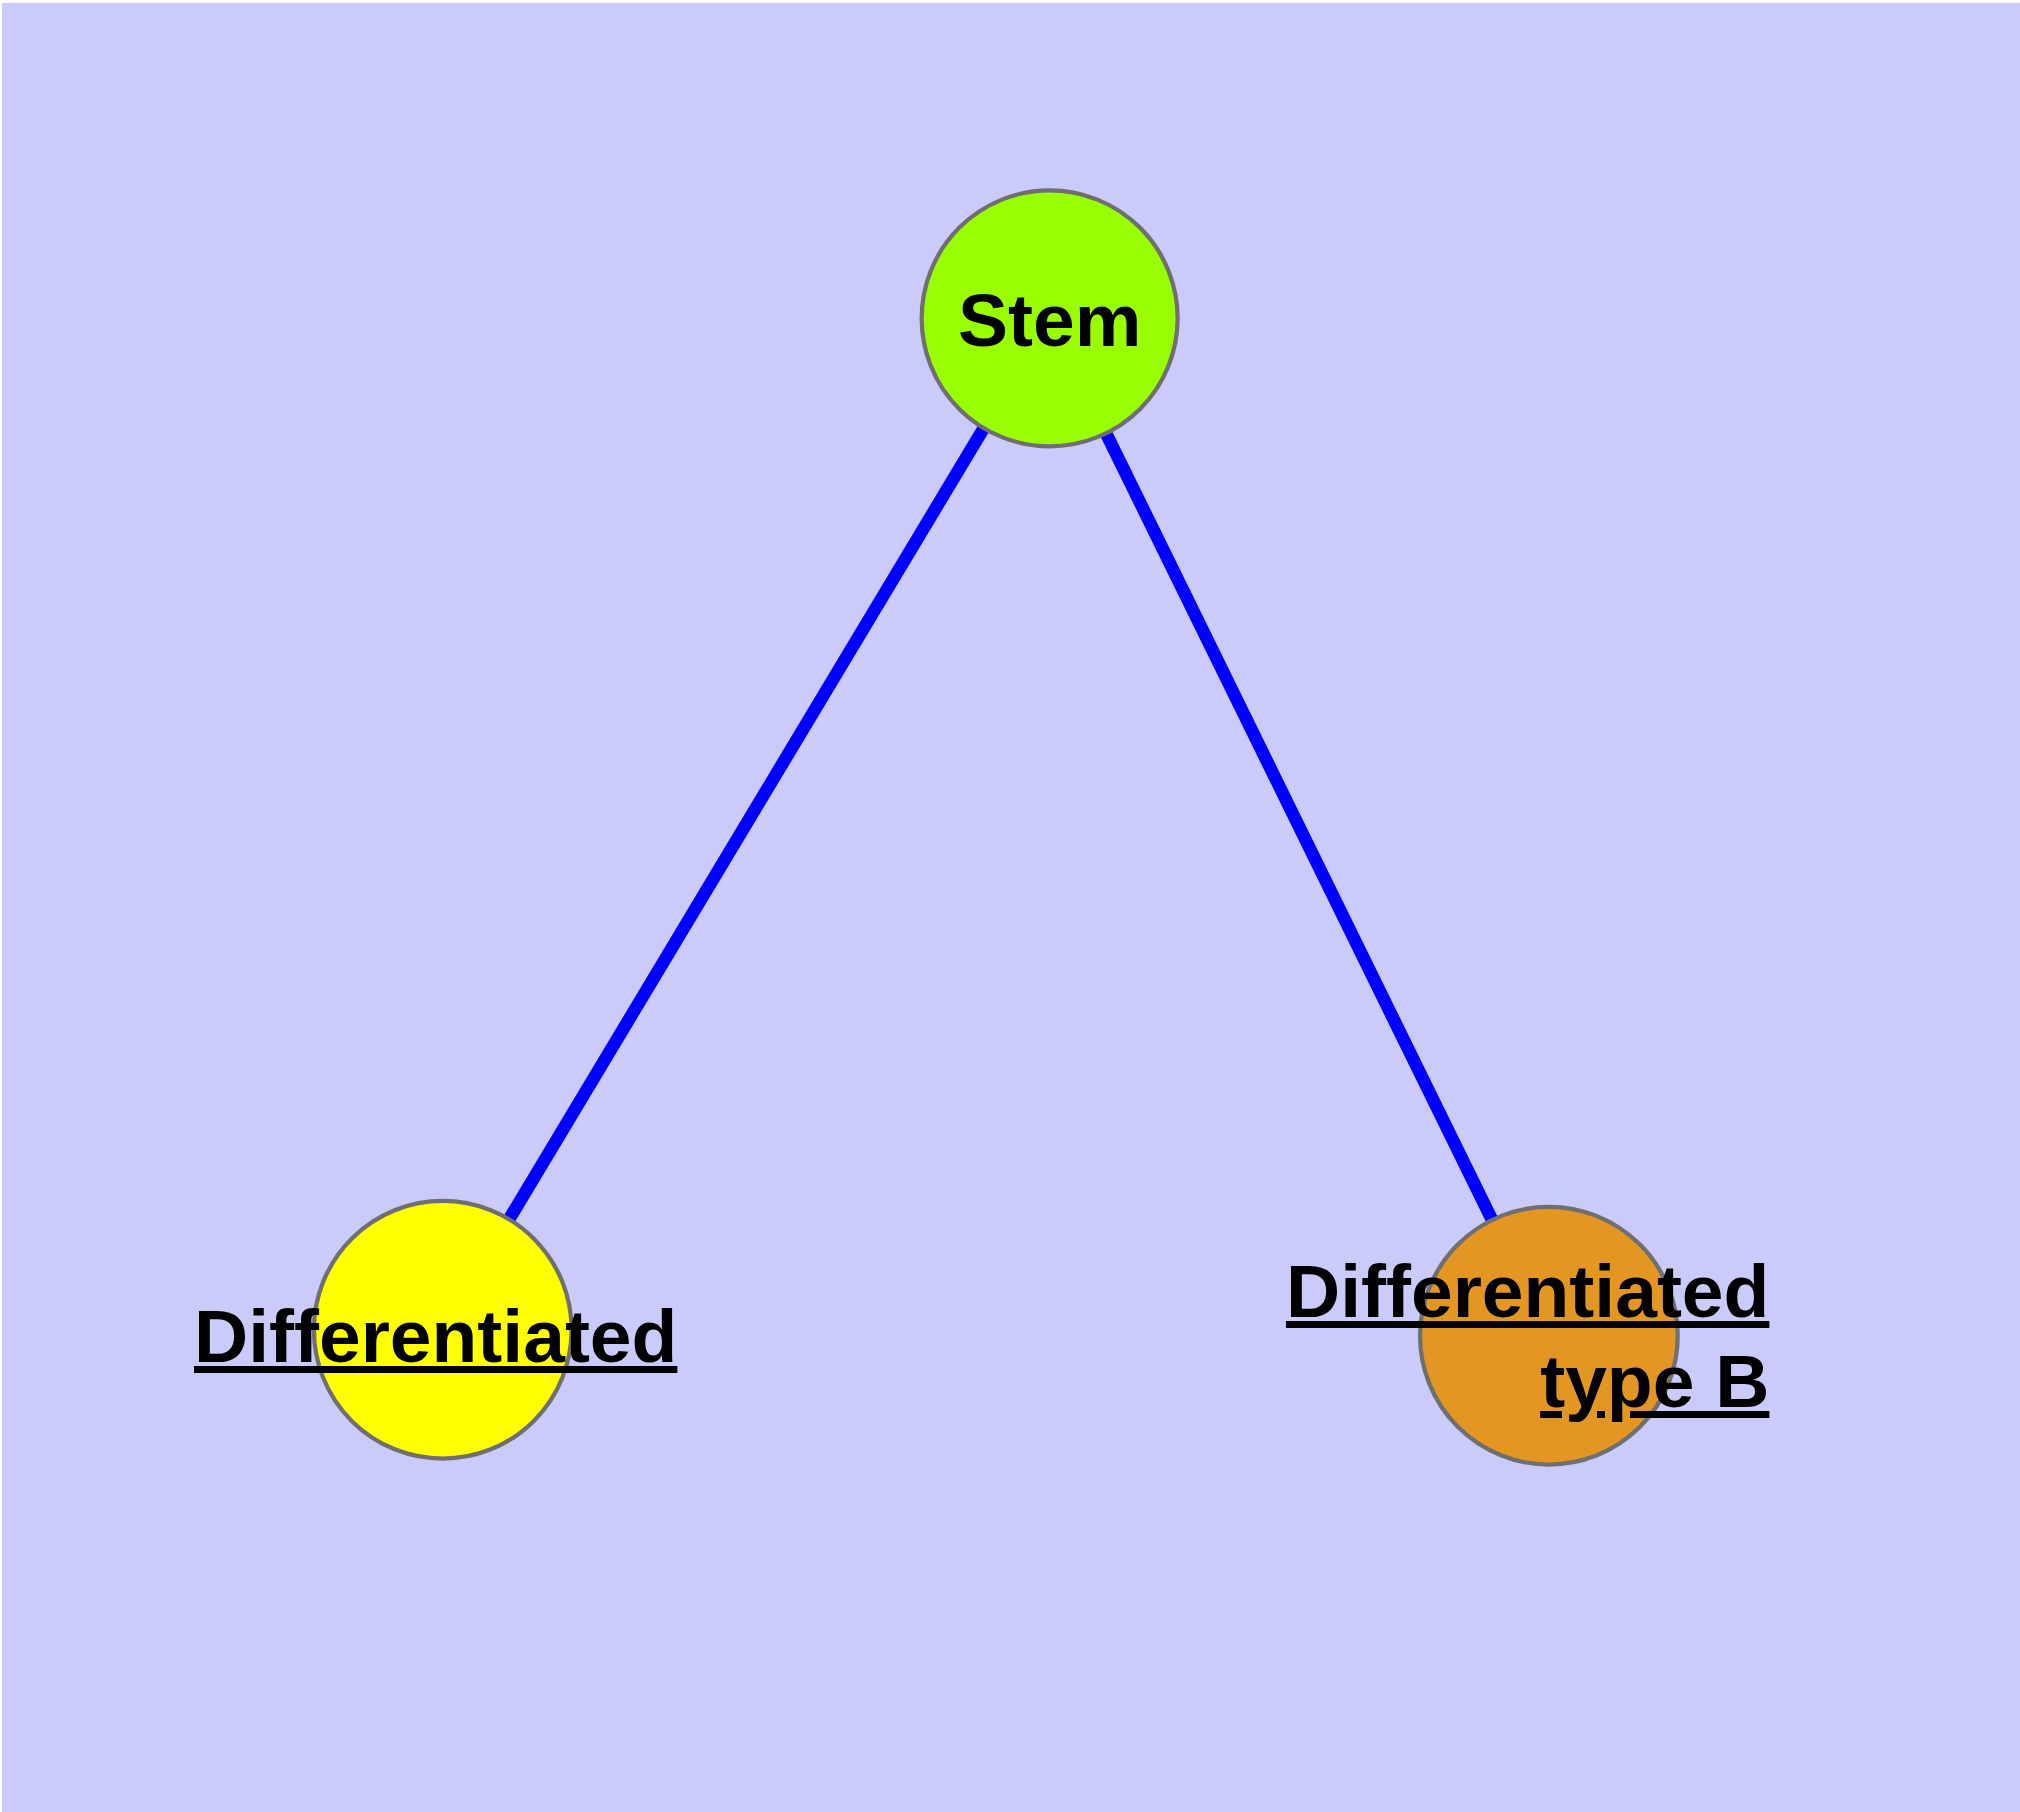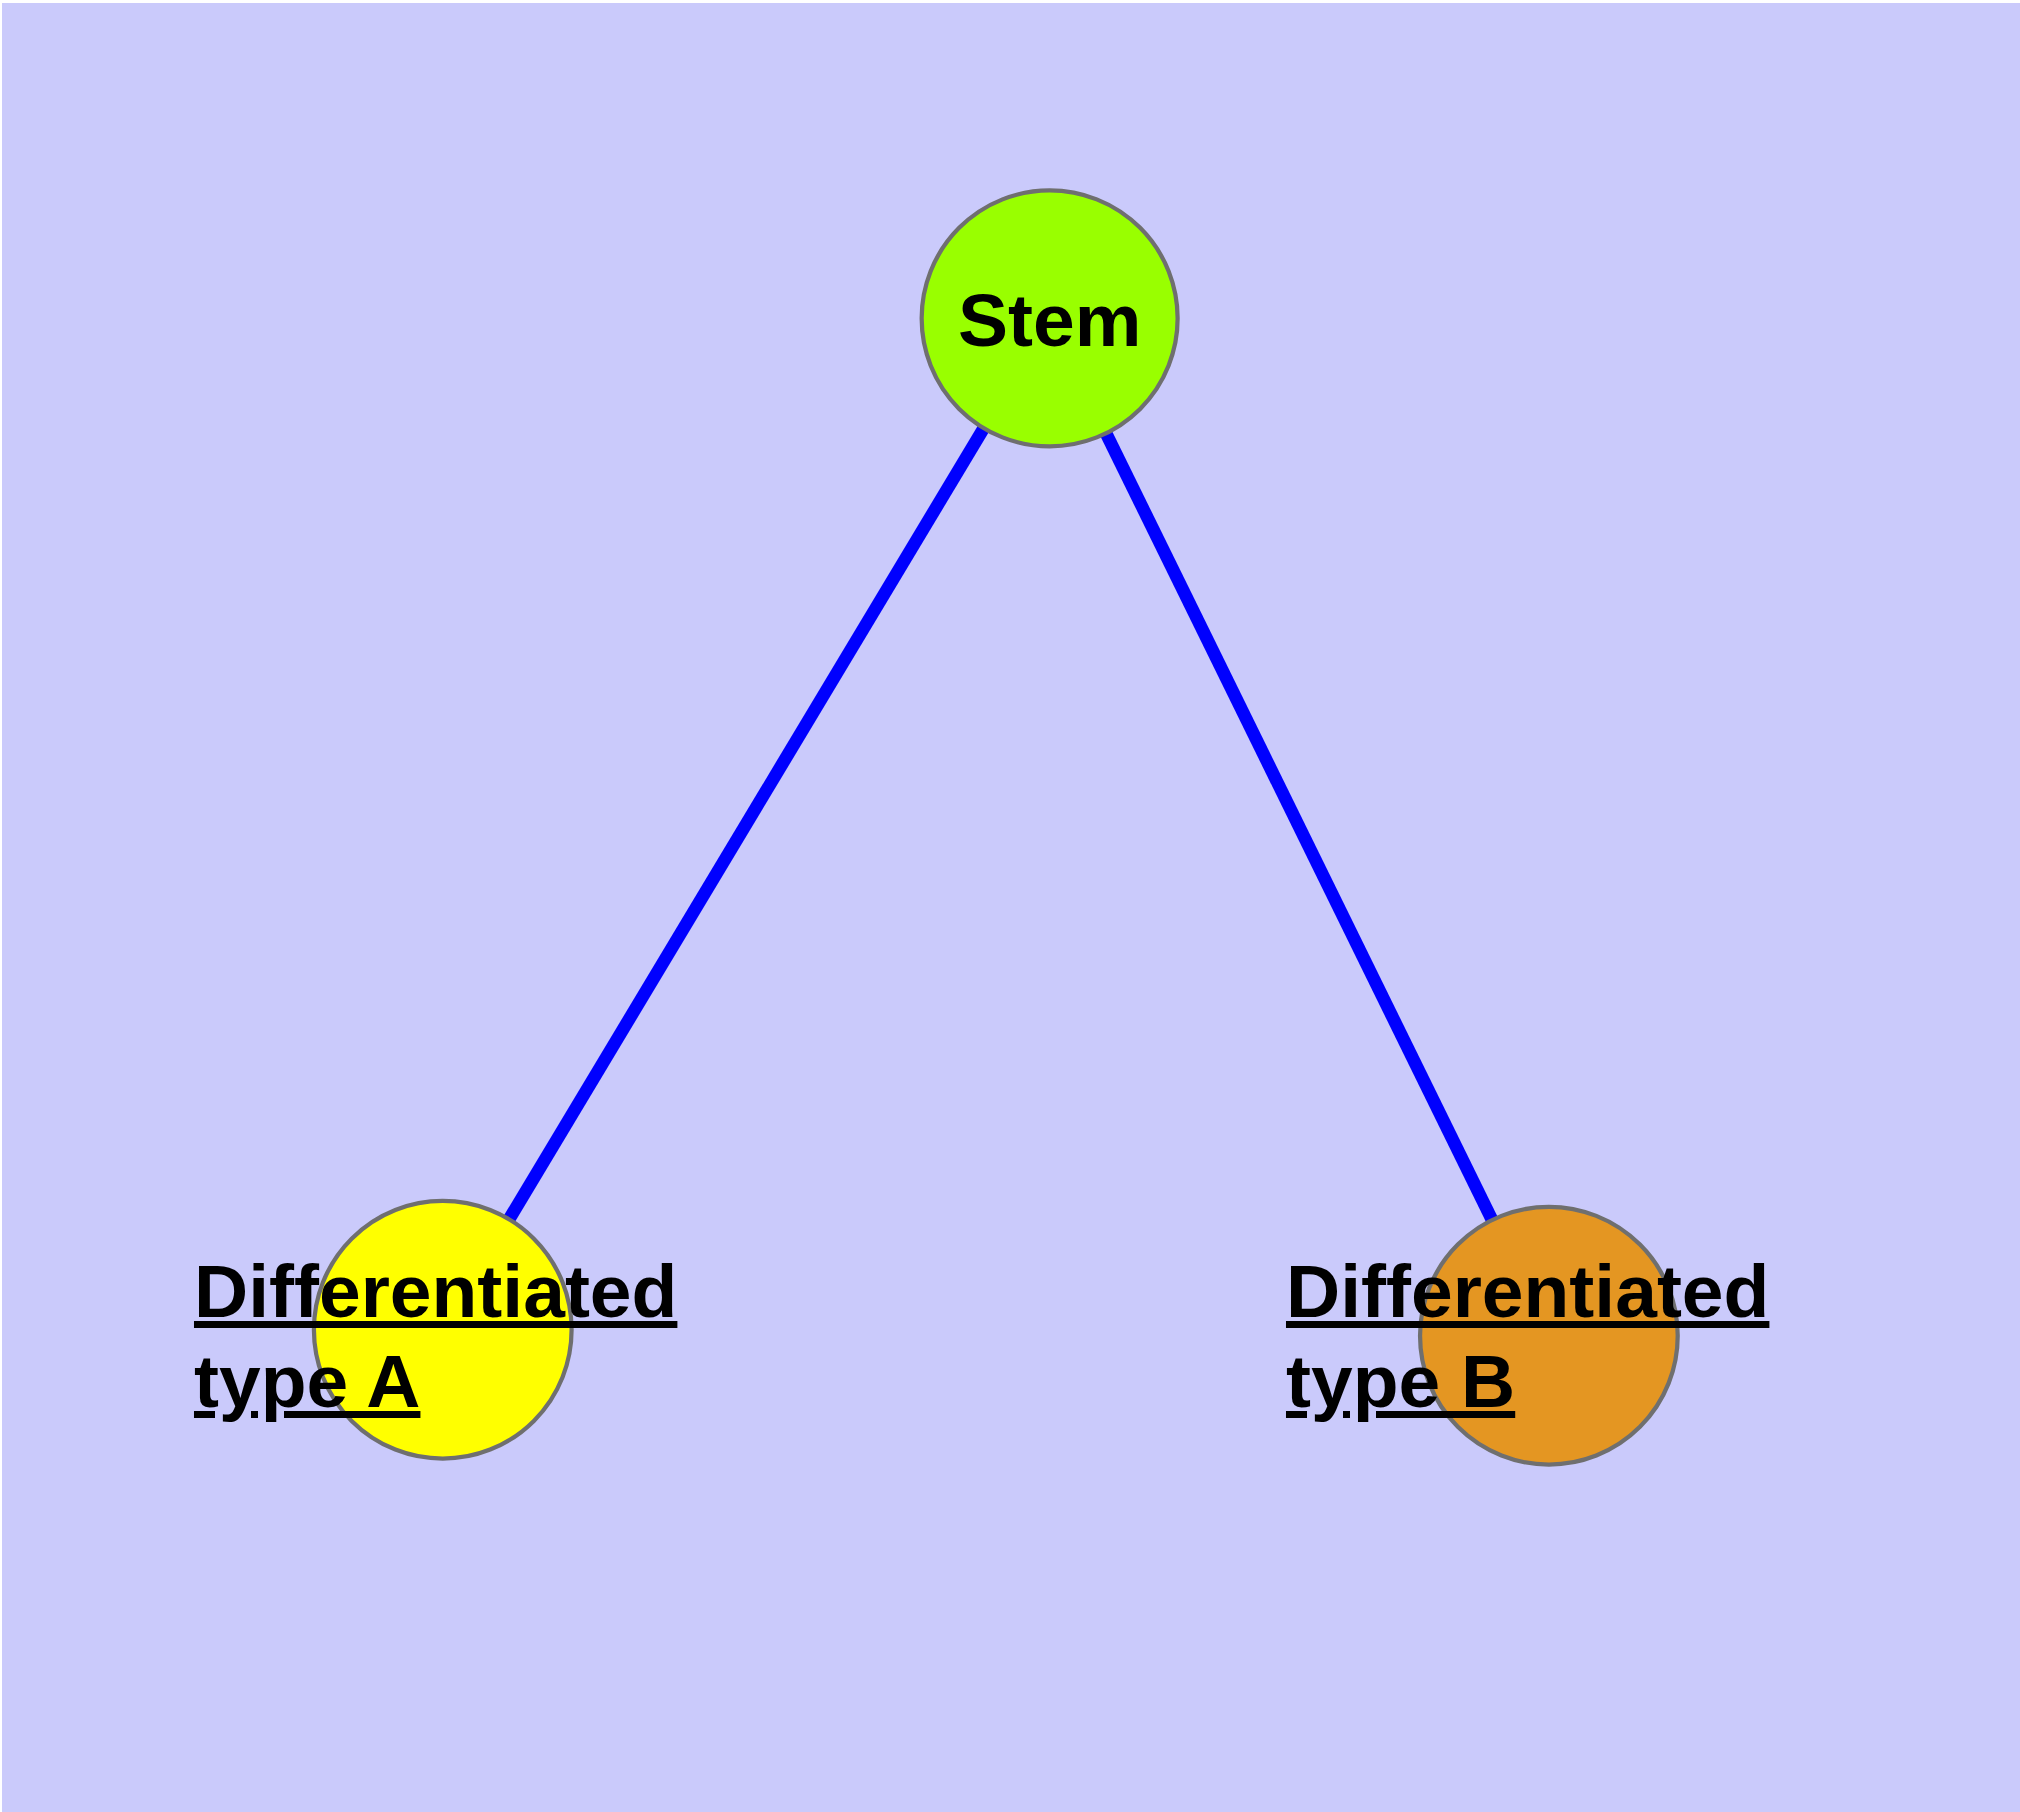--- a/index.html
+++ b/index.html
@@ -34,21 +34,21 @@
     stroke: #6f6f6f;
     stroke-width: 5px;
   }
   .node-label {
     position: absolute;
     transform: translate(-50%, -50%);
     color: #000000;
     font-weight: bold;
     font-size: 75px;
     line-height: 90px;
-    text-align: left;
+    text-align: right;
     white-space: nowrap;
     letter-spacing: 0px;
   }
   .node-label span {
     display: block;
     text-decoration: underline;
   }
 </style>
 </head>
 <body>
@@ -62,21 +62,20 @@
 
     <circle class="node-circle" cx="1236" cy="372" r="151" fill="#99ff00"></circle>
     <circle class="node-circle" cx="520" cy="1565" r="152" fill="#ffff00"></circle>
     <circle class="node-circle" cx="1825" cy="1572" r="152" fill="#e49622"></circle>
   </svg>
 
   <div class="node-label" style="left:1048px; top:317px;">Stem</div>
 
   <div class="node-label" style="left:434px; top:1333px;">
     <span>Differentiated</span>
-    <span>type A</span>
   </div>
 
   <div class="node-label" style="left:1526px; top:1333px;">
     <span>Differentiated</span>
     <span>type B</span>
   </div>
 
 </div>
 
 

